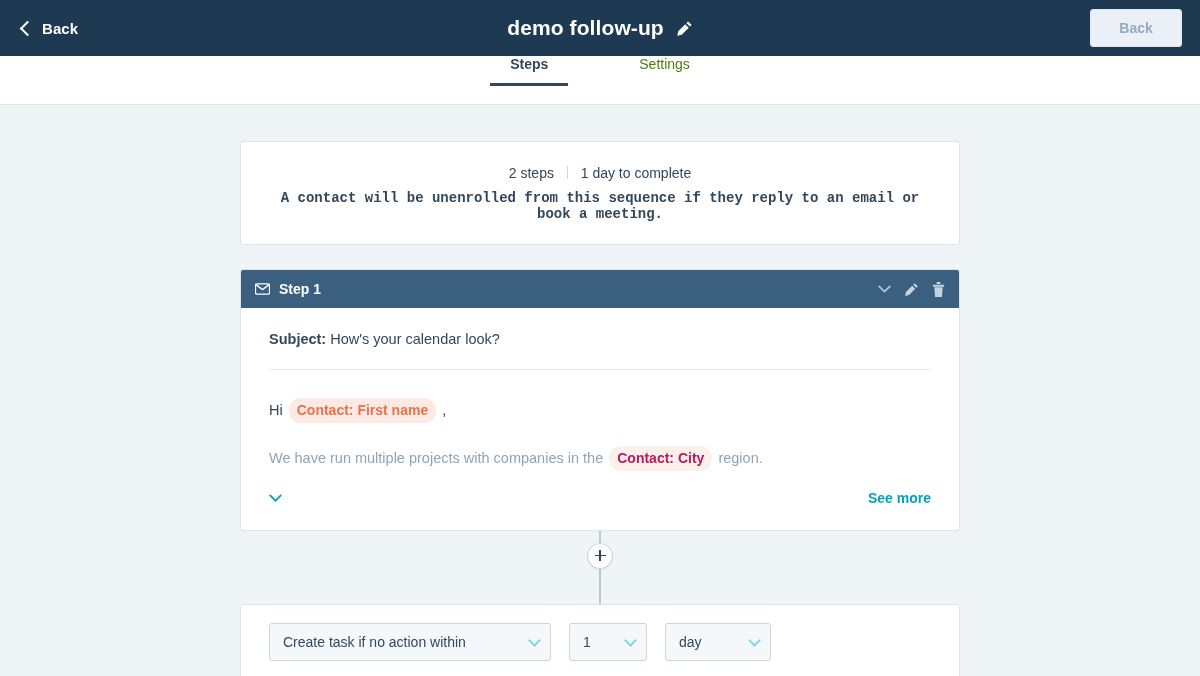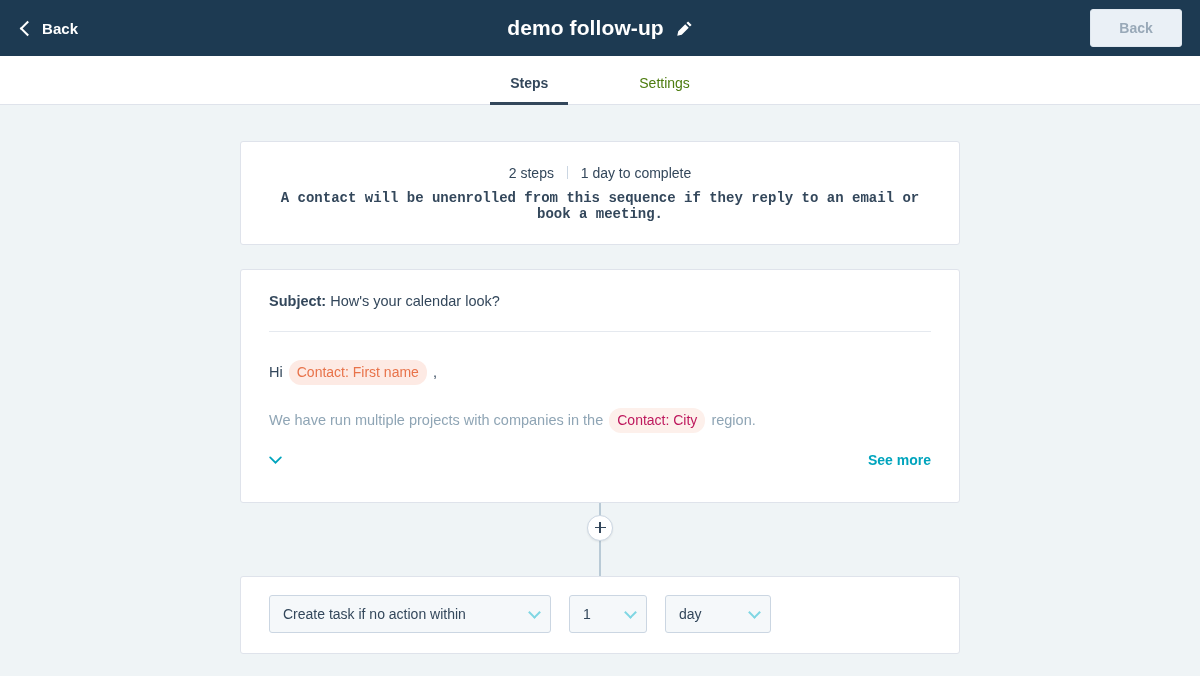--- a/index.html
+++ b/index.html
@@ -91,21 +91,21 @@
     font-weight: 600;
     cursor: default;
   }
 
   
   .tabbar {
     height: 49px;
     background: #ffffff;
     border-bottom: 1px solid #dfe3eb;
     display: flex;
-    align-items: flex-end;
+    align-items: flex-start;
     justify-content: center;
     gap: 51px;
   }
   .tab {
     position: relative;
     padding: 0 20px 13px 20px;
     font-size: 14px;
     cursor: pointer;
     color: #4d7c0f;
     background: none;
@@ -208,21 +208,21 @@
     display: flex;
     align-items: center;
     justify-content: center;
     width: 18px;
     height: 18px;
     cursor: pointer;
   }
 
   
   .step-body {
-    padding: 23px 28px 12px 28px;
+    padding: 23px 28px 2px 28px;
     position: relative;
   }
   .subject-line {
     font-size: 14.5px;
     color: #33475b;
     padding-bottom: 22px;
     border-bottom: 1px solid #e5e9ef;
   }
   .subject-label { font-weight: 700; }
 
@@ -235,20 +235,21 @@
   .body-para.faded { color: #8fa5b5; margin-top: 23px; }
 
   .token {
     display: inline-block;
     background: #fdeae4;
     color: #e8734a;
     border-radius: 12px;
     padding: 2px 8px;
     margin: 0 2px;
     font-size: 14px;
+    font-weight: bold;
   }
   .body-para.faded .token {
     background: #fdf0eb;
     color: #be185d;
   }
 
   .see-more-row {
     display: flex;
     align-items: center;
     justify-content: space-between;
@@ -366,20 +367,46 @@
     <div class="summary">
       <div class="summary-meta">
         <span>2 steps</span>
         <span class="summary-sep"></span>
         <span>1 day to complete</span>
       </div>
       <div class="summary-note">A contact will be unenrolled from this sequence if they reply to an email or book a meeting.</div>
     </div>
 
     <div class="step-card">
+      <div class="step-head email">
+        <div class="step-head-left">
+          <svg width="15" height="12" viewBox="0 0 16 12">
+            <rect x="0.5" y="0.5" width="15" height="11" rx="1.5" fill="none" stroke="#ffffff" stroke-width="1.4"></rect>
+            <path d="M1.4 1.6l6.6 5 6.6-5" fill="none" stroke="#ffffff" stroke-width="1.4"></path>
+          </svg>
+          <span class="step-label">Step 1</span>
+        </div>
+        <div class="step-actions">
+          <span class="act">
+            <svg width="13" height="8" viewBox="0 0 14 9">
+                <path d="M1 1.5l6 6 6-6" fill="none" stroke="#b5c7d6" stroke-width="1.9" stroke-linecap="round"></path>
+              </svg>
+          </span>
+          <span class="act">
+            <svg width="15" height="15" viewBox="0 0 16 16">
+                <path d="M11.4 1.3l3.3 3.3-1.6 1.6-3.3-3.3zM8.7 4l3.3 3.3-6.6 6.6-4.2.9.9-4.2z" fill="#c3d4e0"></path>
+              </svg>
+          </span>
+          <span class="act">
+            <svg width="13" height="15" viewBox="0 0 14 16">
+              <path d="M5 0h4v2H5zM1 3h12v2H1zM2.5 5.5h9L10.7 16H3.3z" fill="#c3d4e0"></path>
+            </svg>
+          </span>
+        </div>
+      </div>
 
       <div class="step-body">
         <div class="subject-line">
           <span class="subject-label">Subject:</span>
           <span>How's your calendar look?</span>
         </div>
 
         <div class="body-para">
           <span>Hi</span>
           <span class="token">Contact: First name</span>

